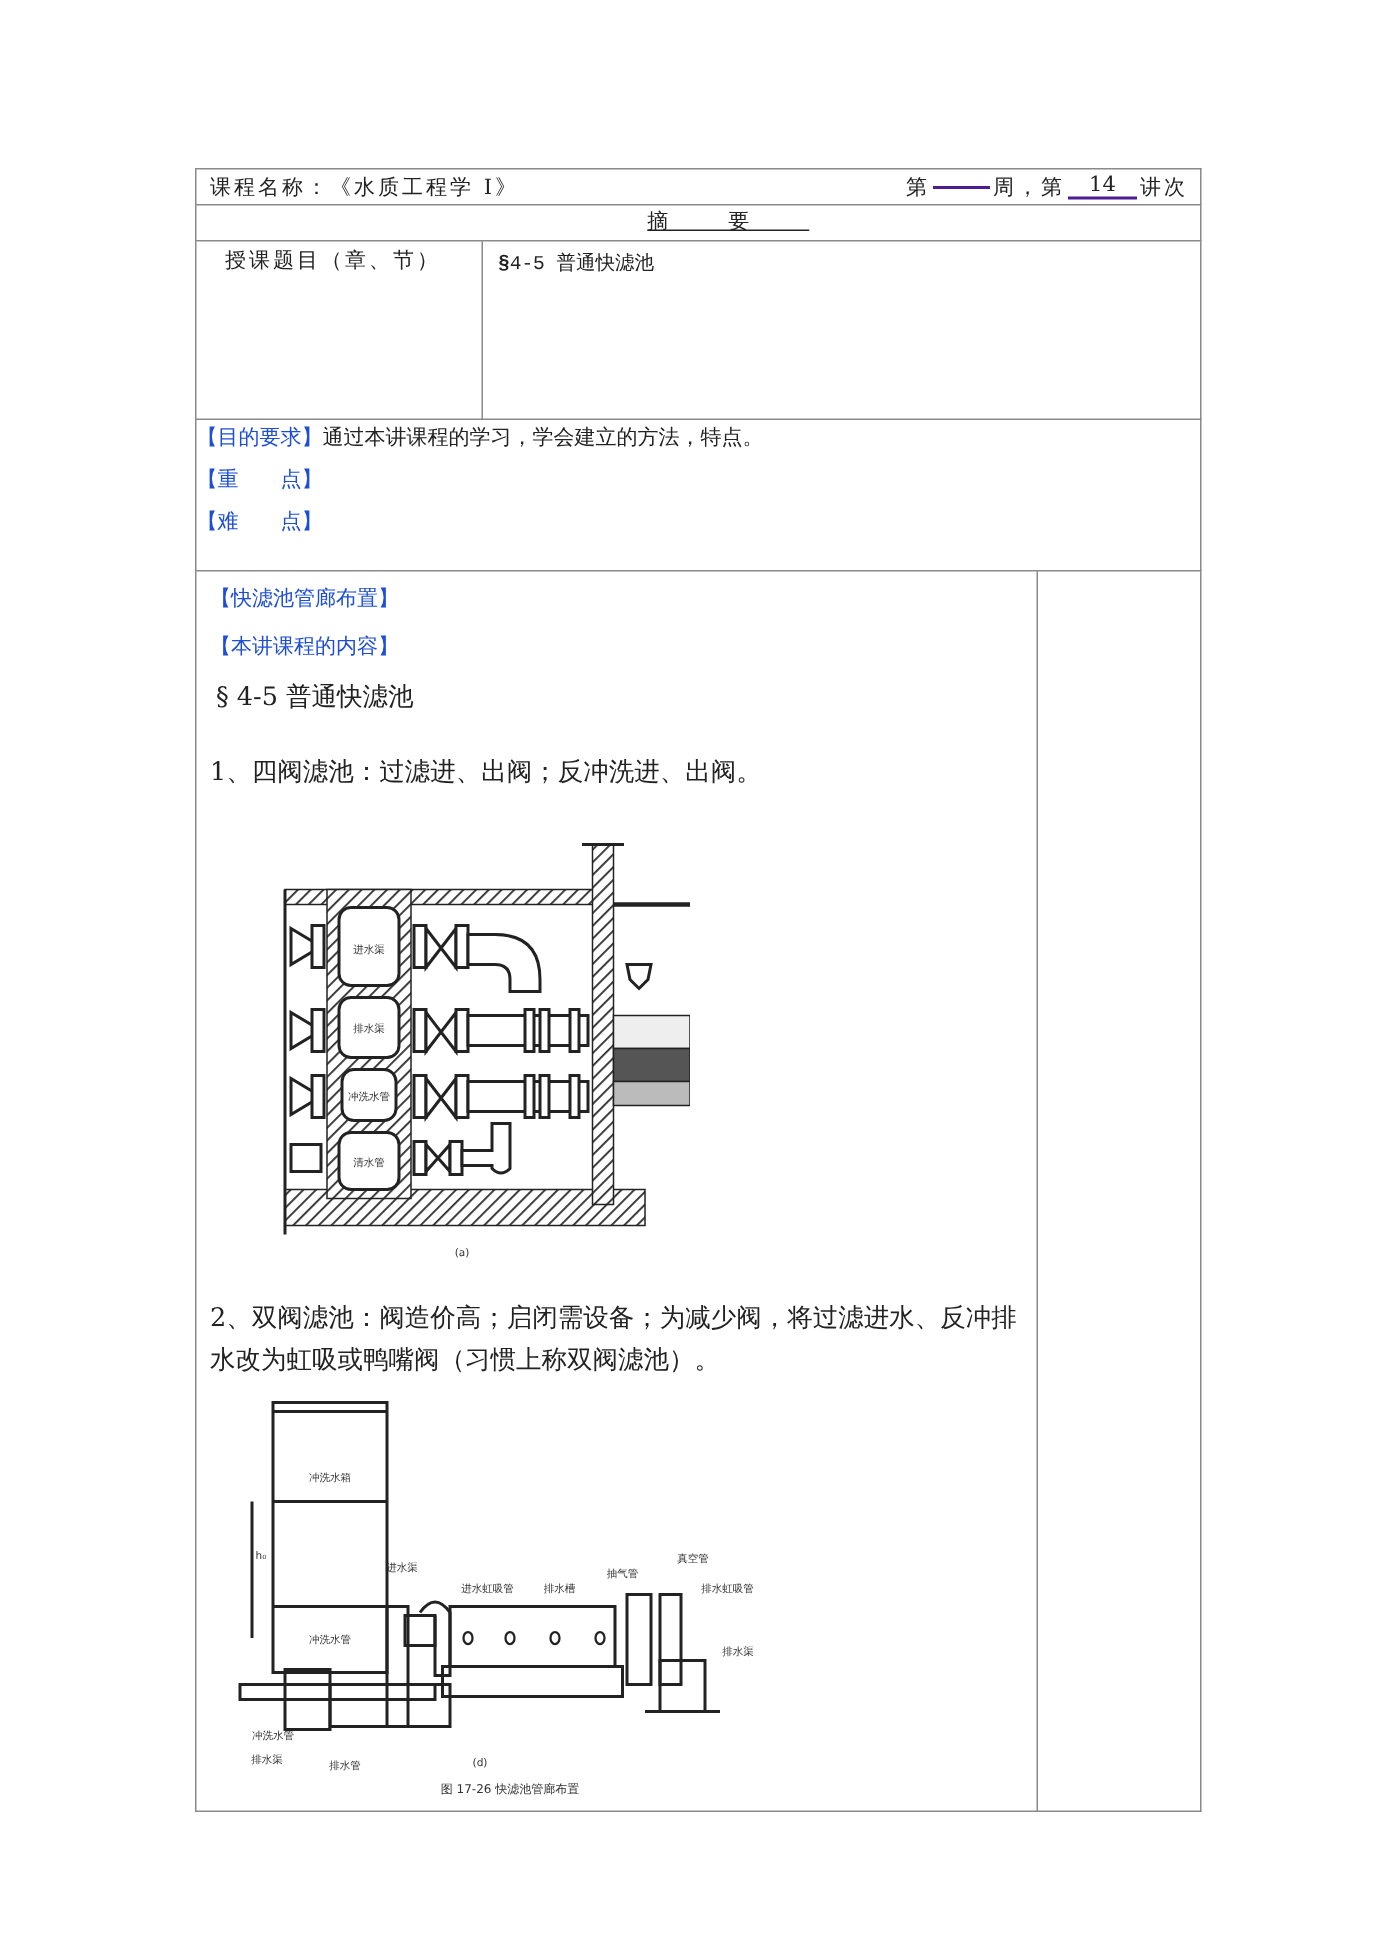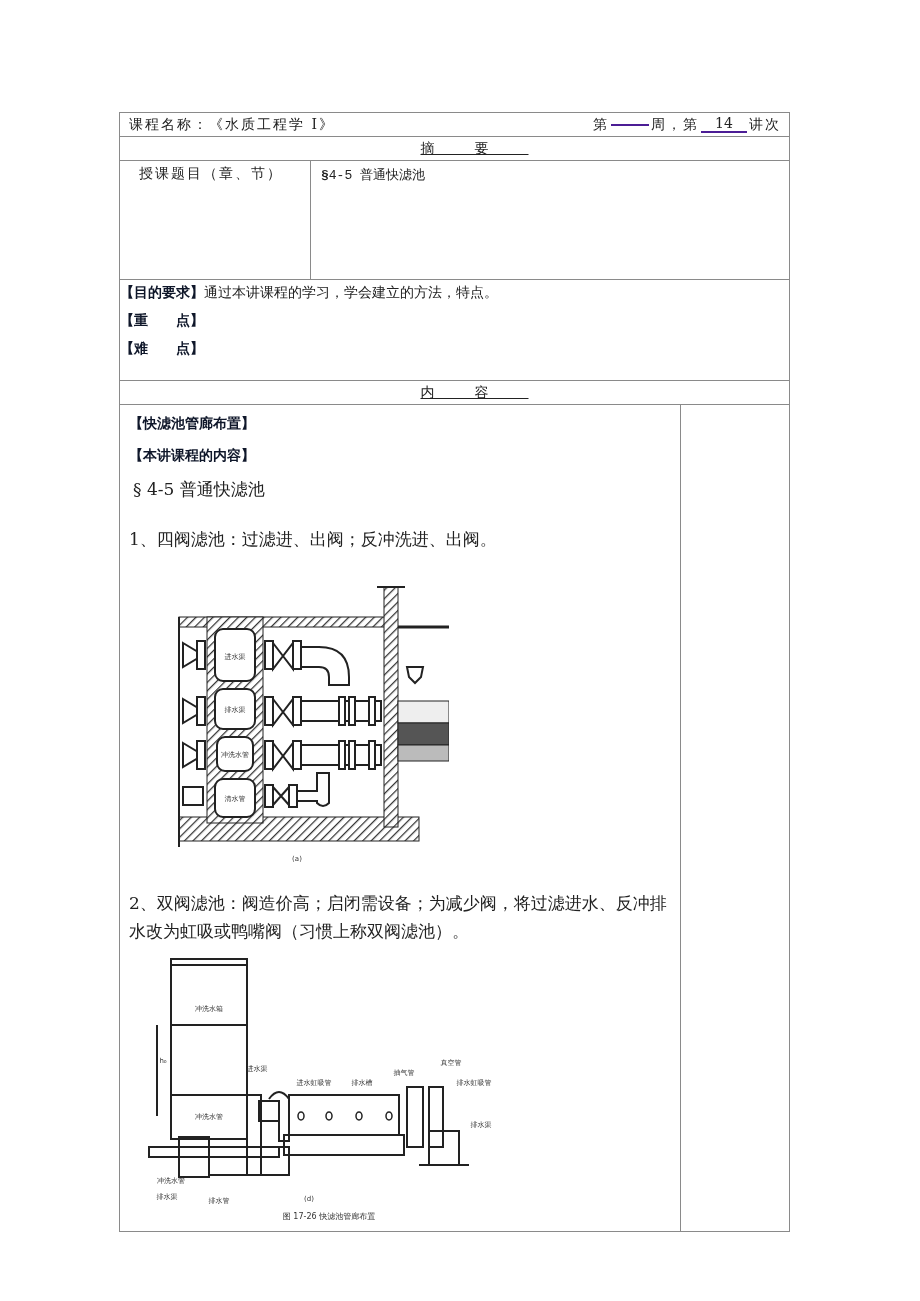--- a/index.html
+++ b/index.html
@@ -1,33 +1,33 @@
 <!DOCTYPE html>
 <html><head>
 <meta charset="utf-8">
 <style>
   html, body { margin: 0; padding: 0; background: #ffffff; }
   body { width: 920px; height: 1301px; position: relative; font-family: "DejaVu Serif", "Liberation Serif", serif; color: #222; }
-  .page { position: absolute; left: 119px; top: 112px; width: 670px; }
+  .page { position: absolute; left: 130px; top: 112px; width: 670px; }
   table.lesson { border-collapse: collapse; width: 670px; table-layout: fixed; }
   table.lesson td { border: 1px solid #8a8a8a; padding: 0; vertical-align: top; }
   .r-header td { height: 23px; font-size: 14px; }
   .hdr-wrap { display: flex; justify-content: space-between; align-items: center; height: 23px; padding: 0 8px 0 9px; letter-spacing: 2px; }
   .hdr-right { display: flex; align-items: center; }
   .uline { display: inline-block; border-bottom: 2px solid #4c1d95; text-align: center; line-height: 15px; margin: 0 2px; letter-spacing: 0; }
   .u-week { width: 38px; }
   .u-lec { width: 46px; }
   .r-center td { height: 23px; text-align: center; font-size: 14px; letter-spacing: 40px; line-height: 23px; }
   .r-center td span { padding-left: 40px; text-decoration: underline; }
   .r-topic td { height: 118px; font-size: 14px; font-family: Liberation Mono, monospace; }
   .topic-label { padding: 4px 0 0 19px; letter-spacing: 2px; }
   .topic-value { padding: 5px 0 0 10px; font-size: 13px; }
   .topic-value .sect { font-weight: bold; }
   .r-obj td { height: 100px; padding: 8px 0 0 9px; font-size: 14px; }
-  .red { color: #0f172a; font-weight: bold; font-family: "DejaVu Sans", "Liberation Sans", sans-serif; }
+  .red { color: #1d4ed8; font-weight: normal; font-family: "DejaVu Sans", "Liberation Sans", sans-serif; }
   .obj-line { height: 26px; line-height: 24px; }
   .obj-line + .obj-line { margin-top: 2px; }
   .gap { display: inline-block; width: 28px; }
   .r-content td.main { height: 781px; padding: 4px 0 0 9px; }
   .c-line { font-size: 14px; line-height: 28px; }
   .c-body { font-size: 17px; line-height: 28px; }
   .c-body.sec { margin-top: 6px; padding-left: 4px; }
   .c-body.p { margin-top: 22px; }
   .fig { position: relative; }
   .fig1 { margin: 24px 0 0 30px; width: 290px; height: 290px; }
@@ -85,23 +85,20 @@
       </div>
       <div class="obj-line">
         <span class="red">【重</span><span class="gap"></span><span class="red">点】</span>
       </div>
       <div class="obj-line">
         <span class="red">【难</span><span class="gap"></span><span class="red">点】</span>
       </div>
     </td>
   </tr>
 
-  <tr class="r-center">
-    <td colspan="3"><span>内容</span></td>
-  </tr>
 
   <tr class="r-content">
     <td colspan="2" class="main">
       <div class="c-line red">【快滤池管廊布置】</div>
       <div class="c-line red" style="margin-top:4px">【本讲课程的内容】</div>
       <div class="c-body sec">§ 4-5 普通快滤池</div>
       <div class="c-body p">1、四阀滤池：过滤进、出阀；反冲洗进、出阀。</div>
 
       <div class="fig fig1">
         <svg width="290" height="290" viewBox="0 0 290 290">

